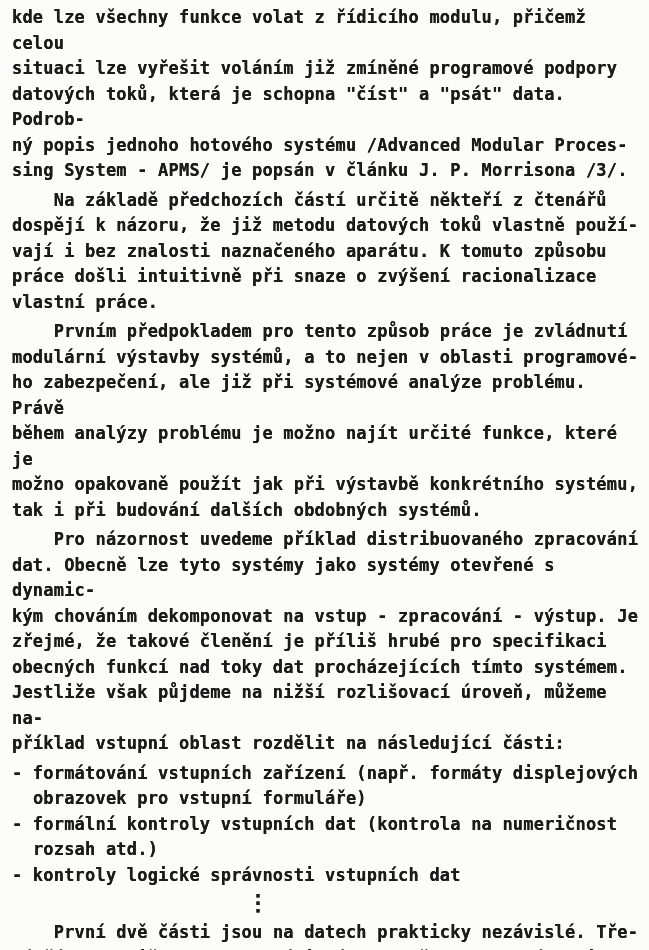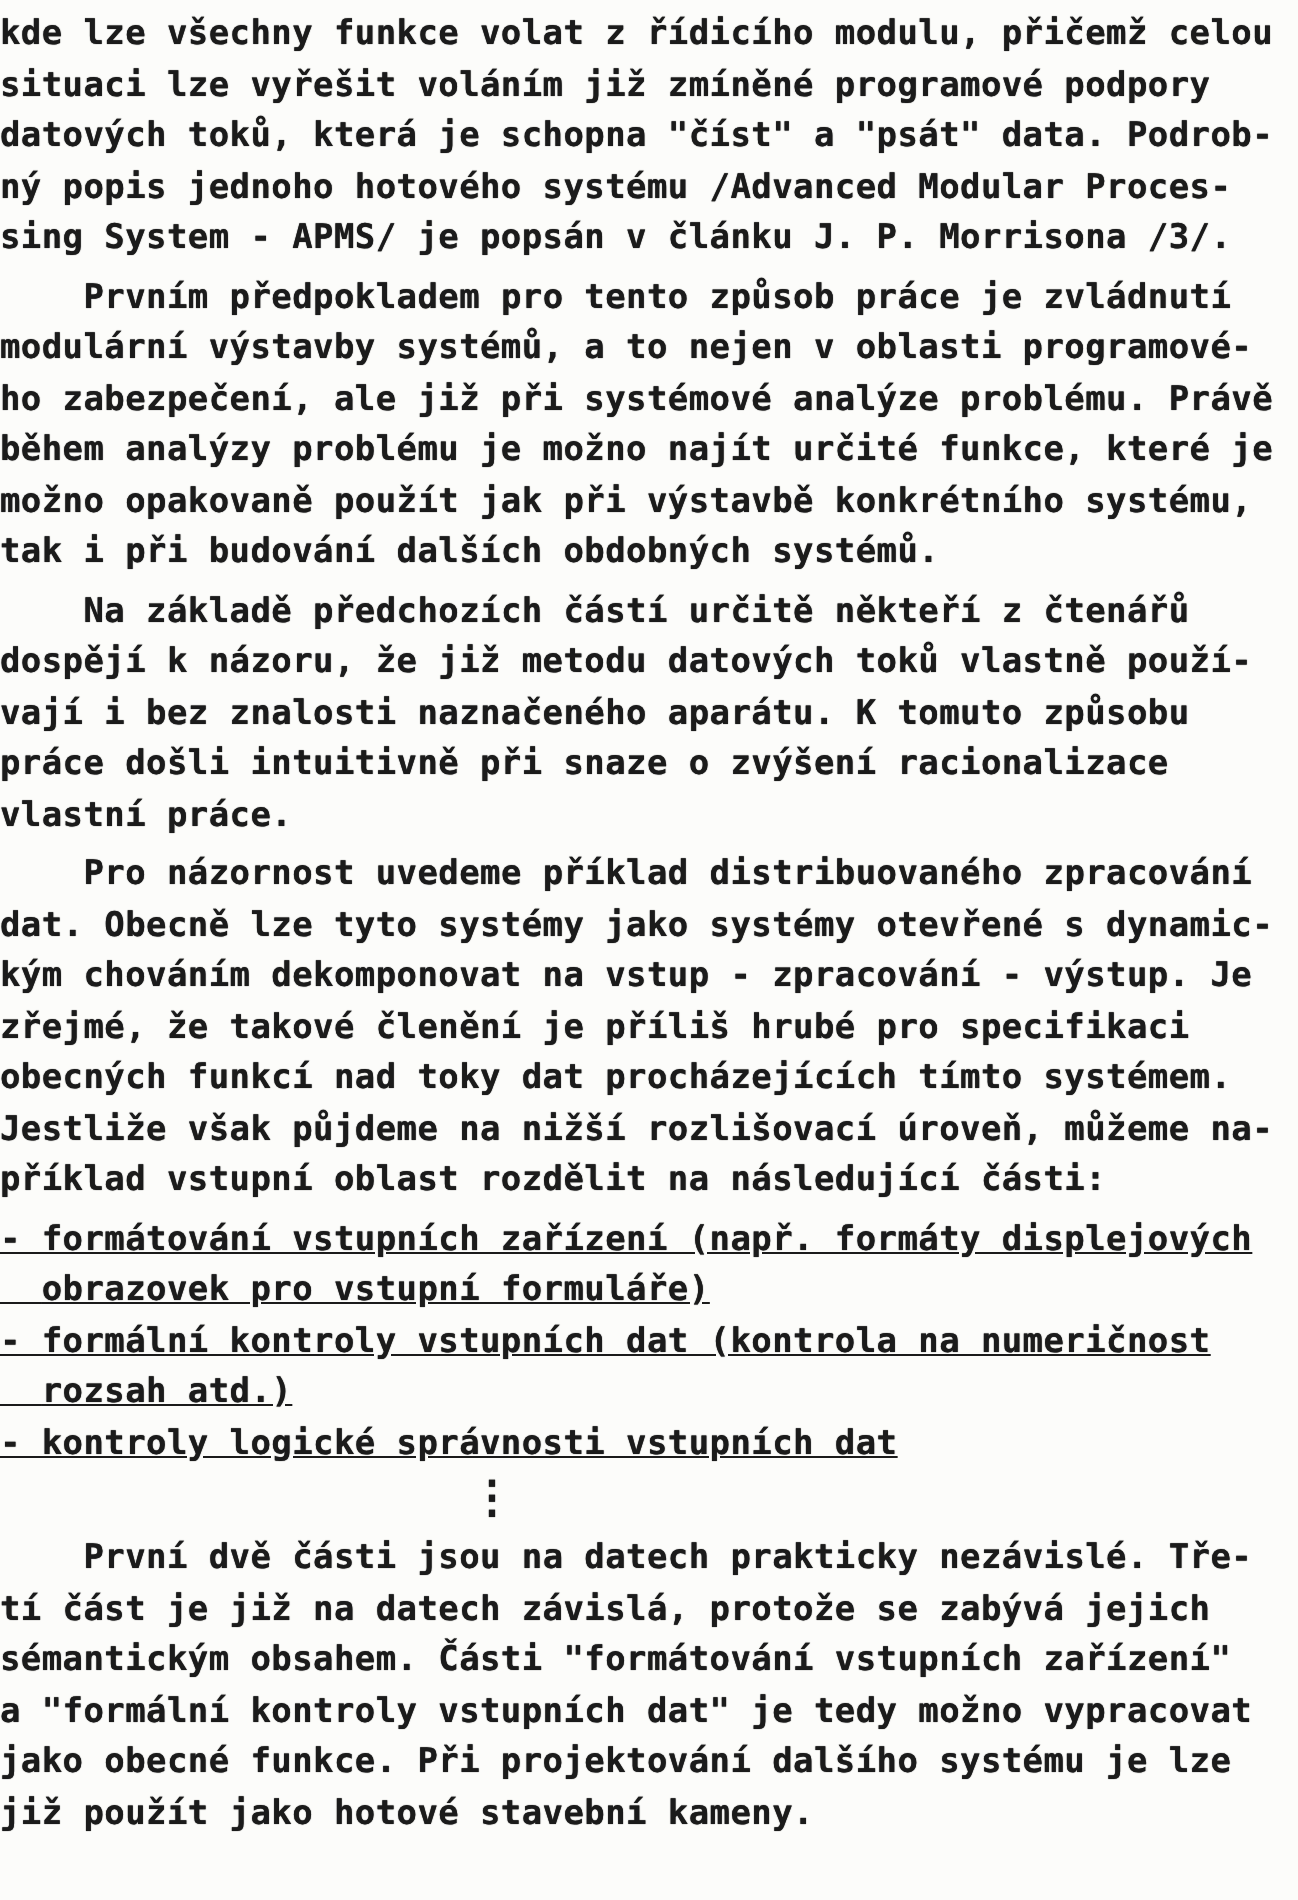--- a/index.html
+++ b/index.html
@@ -9,37 +9,36 @@
   body {
     width: 649px;
     height: 950px;
     overflow: hidden;
     background: #fcfcfa;
   }
   .page {
     box-sizing: border-box;
     width: 649px;
     height: 950px;
-    padding: 5px 2px 0 0;
+    padding: 5px 2px 0 12px;
     font-family: "DejaVu Sans Mono", "Liberation Mono", monospace;
     font-size: 17px;
     font-weight: 700;
     line-height: 25.5px;
     letter-spacing: 0.2px;
     color: #1b1b1b;
     text-shadow: 0 0 0.5px currentColor;
   }
   .para {
     margin: 0 0 4px 0;
     white-space: pre-wrap;
   }
   .bullet-list {
     margin: 0 0 2px 0;
     white-space: pre-wrap;
-    text-decoration: underline;
   }
   .continuation {
     margin: 2px 0 4px 222px;
   }
   .continuation .dots {
     display: block;
     padding-left: 13px;
     font-size: 22px;
     line-height: 26px;
     letter-spacing: 0;
@@ -53,32 +52,32 @@
 <body style="background: rgb(252, 252, 250);">
 
 <div class="page" style="color: rgb(27, 27, 27);">
 
   <p class="para">kde lze všechny funkce volat z řídicího modulu, přičemž celou
 situaci lze vyřešit voláním již zmíněné programové podpory
 datových toků, která je schopna "číst" a "psát" data. Podrob-
 ný popis jednoho hotového systému /Advanced Modular Proces-
 sing System - APMS/ je popsán v článku J. P. Morrisona /3/.</p>
 
+  <p class="para">    Na základě předchozích částí určitě někteří z čtenářů
+dospějí k názoru, že již metodu datových toků vlastně použí-
+vají i bez znalosti naznačeného aparátu. K tomuto způsobu
+práce došli intuitivně při snaze o zvýšení racionalizace
+vlastní práce.</p>
+
   <p class="para">    Prvním předpokladem pro tento způsob práce je zvládnutí
 modulární výstavby systémů, a to nejen v oblasti programové-
 ho zabezpečení, ale již při systémové analýze problému. Právě
 během analýzy problému je možno najít určité funkce, které je
 možno opakovaně použít jak při výstavbě konkrétního systému,
 tak i při budování dalších obdobných systémů.</p>
-
-  <p class="para">    Na základě předchozích částí určitě někteří z čtenářů
-dospějí k názoru, že již metodu datových toků vlastně použí-
-vají i bez znalosti naznačeného aparátu. K tomuto způsobu
-práce došli intuitivně při snaze o zvýšení racionalizace
-vlastní práce.</p>
 
   <p class="para">    Pro názornost uvedeme příklad distribuovaného zpracování
 dat. Obecně lze tyto systémy jako systémy otevřené s dynamic-
 kým chováním dekomponovat na vstup - zpracování - výstup. Je
 zřejmé, že takové členění je příliš hrubé pro specifikaci
 obecných funkcí nad toky dat procházejících tímto systémem.
 Jestliže však půjdeme na nižší rozlišovací úroveň, můžeme na-
 příklad vstupní oblast rozdělit na následující části:</p>
 
   <div class="bullet-list">- formátování vstupních zařízení (např. formáty displejových

